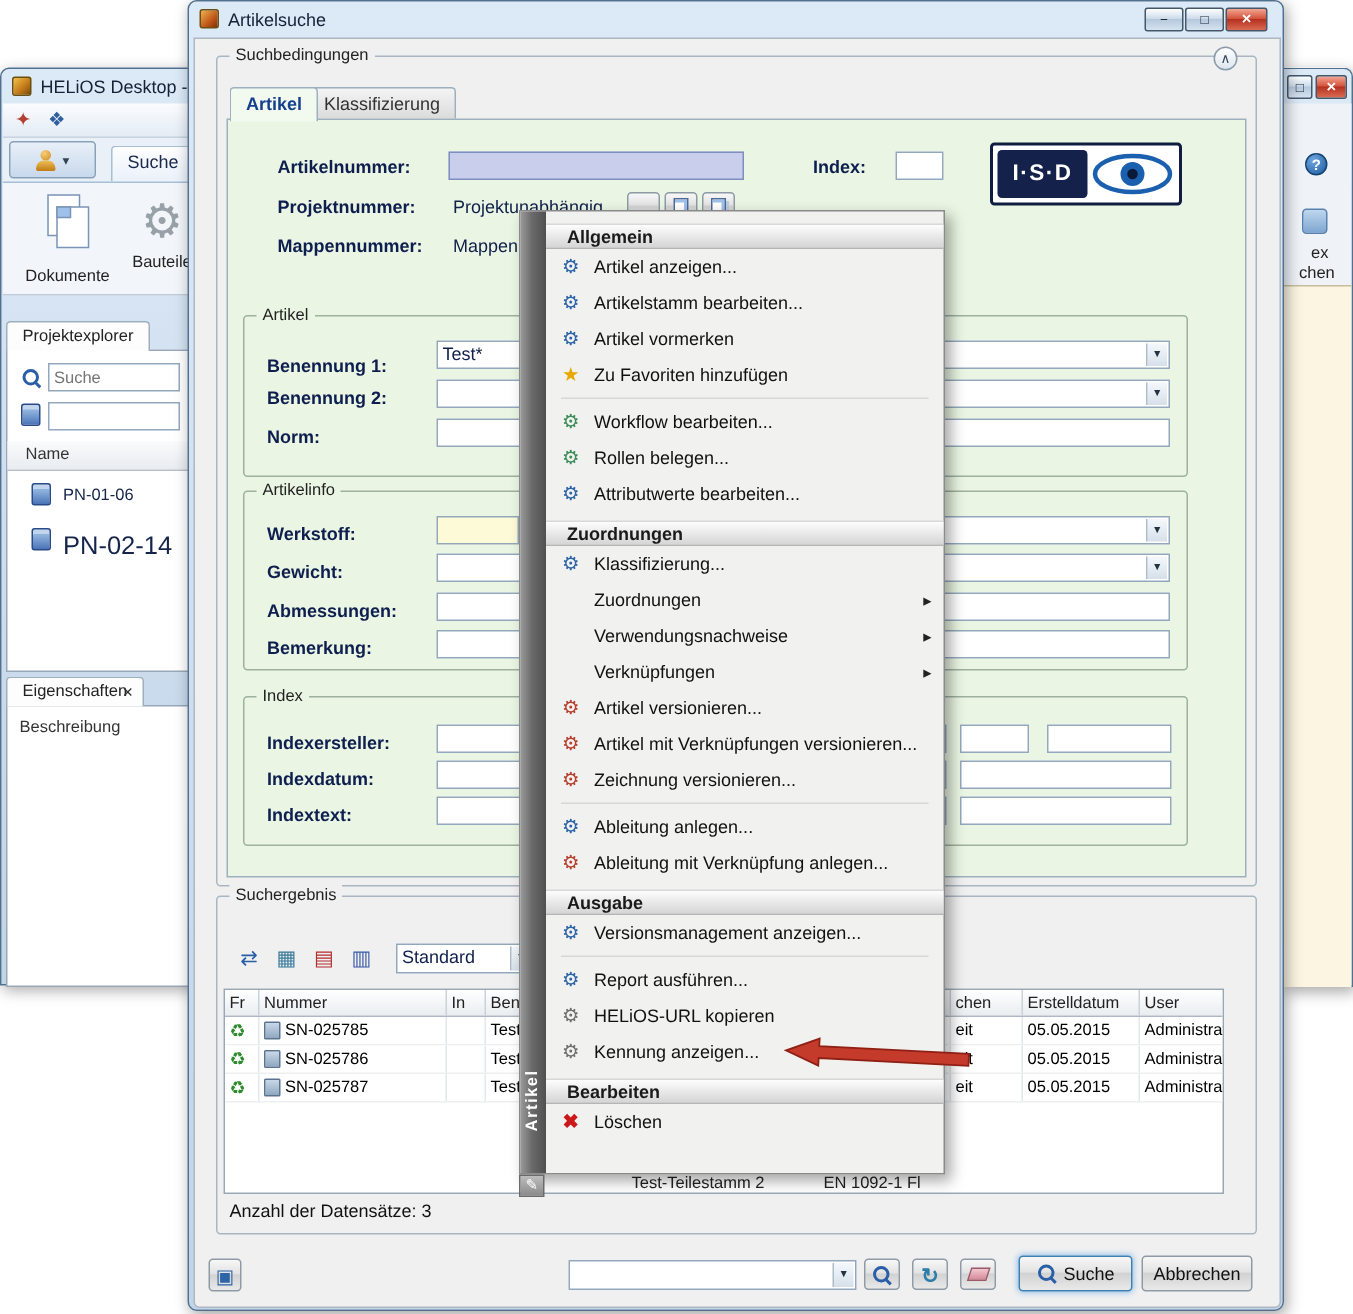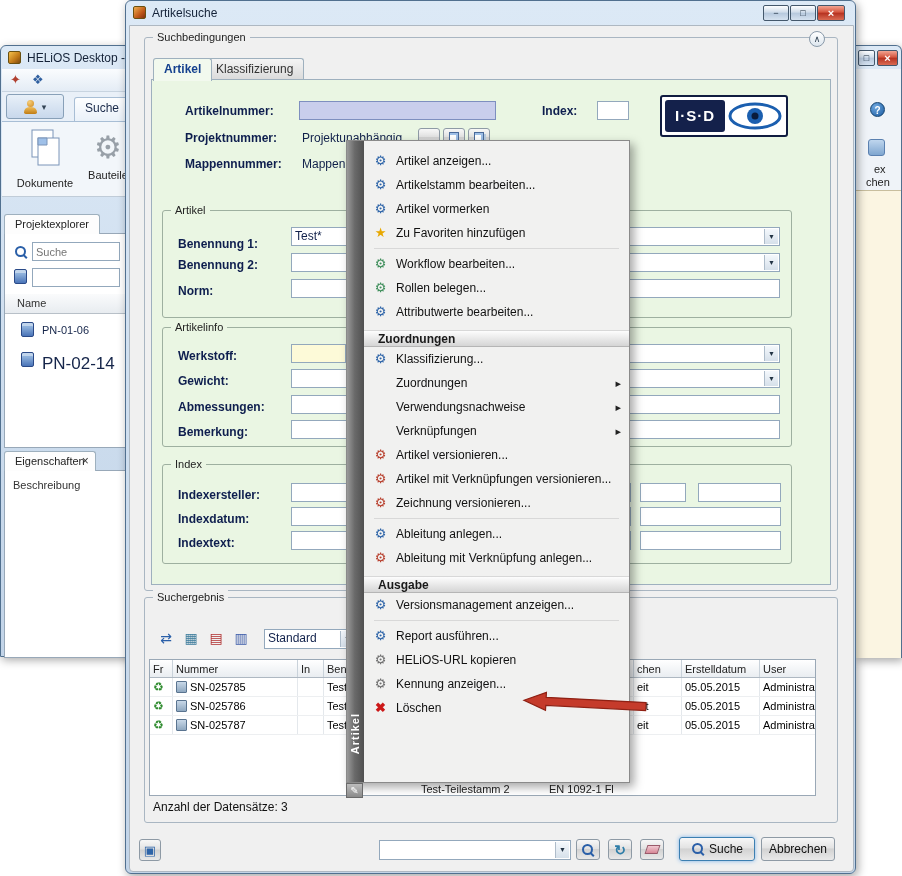--- a/index.html
+++ b/index.html
@@ -340,20 +340,21 @@
   <div class="btn" style="left:635px;top:836px;width:74px;height:24px">
     <span>Abbrechen</span>
   </div>
 </div>
 
 <div class="menu">
   <div class="mstrip">
     <span class="vlabel">Artikel</span>
   </div>
   <div class="mbody">
+    <div class="mhead">Allgemein</div>
     <div class="mi">
         <span class="ico c-b">⚙</span>
         <span>Artikel anzeigen...</span>
       </div>
     <div class="mi">
         <span class="ico c-b">⚙</span>
         <span>Artikelstamm bearbeiten...</span>
       </div>
     <div class="mi">
         <span class="ico c-b">⚙</span>
@@ -432,20 +433,21 @@
       </div>
     <div class="mi">
         <span class="ico c-gy">⚙</span>
         <span>HELiOS-URL kopieren</span>
       </div>
     <div class="mi">
         <span class="ico c-gy">⚙</span>
         <span>Kennung anzeigen...</span>
       </div>
 
+    <div class="mhead gap">Bearbeiten</div>
     <div class="mi">
         <span class="ico c-rr">✖</span>
         <span>Löschen</span>
       </div>
   </div>
 </div>
 <div class="mpencil"><span>✎</span></div>
 
 <svg class="abs" style="left:520px;top:687px;z-index:60;transform:rotate(3deg);transform-origin:0 50%" width="132" height="26">
   <polygon points="4,13 26,4 26,9 126,9 126,17 26,17 26,22" fill="#C53B2B" stroke="#8F2114" stroke-width="1.2"></polygon>

